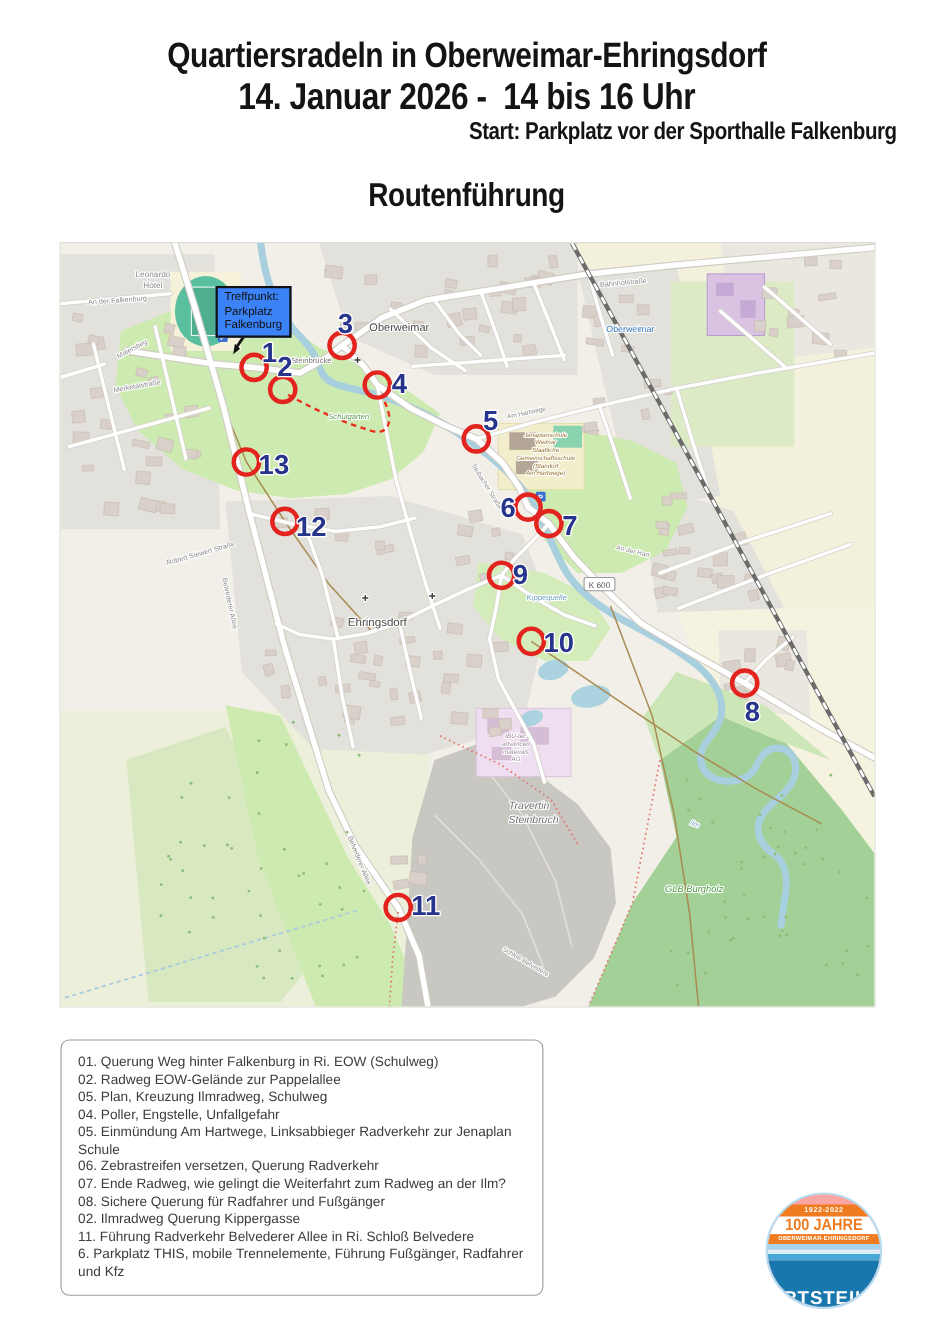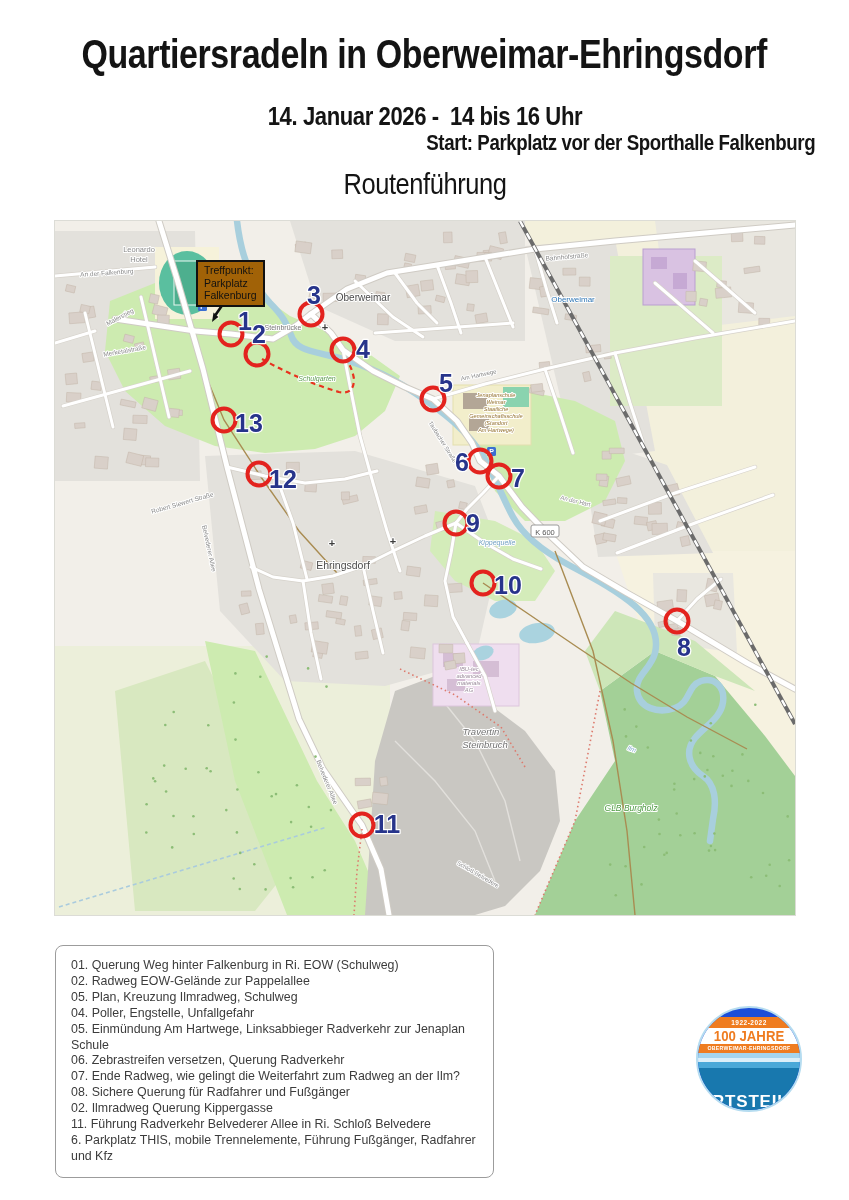--- a/index.html
+++ b/index.html
@@ -2,46 +2,46 @@
 <html><head>
 <meta charset="utf-8">
 <style>
   html,body{margin:0;padding:0;}
   body{
     width:849px;height:1200px;position:relative;overflow:hidden;
     background:#ffffff;font-family:"Liberation Sans",sans-serif;color:#141414;
   }
   .hdr{text-align:center;}
   .cond{display:inline-block;transform:scaleX(.85);transform-origin:50% 50%;white-space:pre;letter-spacing:-.5px;}
-  .t-title{margin-top:32px;font-size:40px;font-weight:bold;}
-  .t-date{margin-top:24px;font-size:26px;font-weight:bold;}
+  .t-title{margin-top:32px;font-size:32px;font-weight:bold;}
+  .t-date{margin-top:0;font-size:34px;font-weight:bold;}
   .t-start{margin-top:-2px;font-size:22px;font-weight:bold;text-align:right;}
-  .t-route{margin-top:11px;font-size:30px;font-weight:normal;}
+  .t-route{margin-top:29px;font-size:30px;font-weight:bold;}
 
   .map-wrap{
     position:absolute;left:55px;top:221px;width:740px;height:694px;
     background:#f2efe9;outline:1px solid #dcdcd6;
   }
   .map-wrap svg{position:absolute;left:0;top:0;}
   .map-label{paint-order:stroke;stroke:#ffffff;stroke-width:2px;stroke-linejoin:round;}
   .marker-num{paint-order:stroke;stroke:#ffffff;stroke-width:2.5px;stroke-linejoin:round;font-weight:bold;}
   .treffpunkt{
-    position:absolute;left:141px;top:39px;background:#a16207;border:2px solid #111111;
+    position:absolute;left:141px;top:39px;background:#3b82f6;border:2px solid #111111;
     padding:2px 6px 3px 6px;font-size:10.5px;line-height:12.5px;color:#111;z-index:5;
   }
 
   .legend-box{
     position:absolute;left:55px;top:945px;width:412px;
     border:1.5px solid #9c9c9c;border-radius:8px;background:#ffffff;
     padding:12px 10px 12px 15px;font-size:12.4px;line-height:15.9px;color:#3c3c3c;
   }
 
   .logo{
-    position:absolute;left:696px;top:1006px;width:106px;height:106px;border-radius:50%;
-    overflow:hidden;background:#1d4ed8;border:2px solid #b5dcf0;box-sizing:border-box;
+    position:absolute;left:696px;top:1084px;width:106px;height:106px;border-radius:50%;
+    overflow:hidden;background:#fca5a5;border:2px solid #b5dcf0;box-sizing:border-box;
   }
   .logo .band{position:absolute;left:0;width:100%;text-align:center;}
   .b-years{top:9px;height:11px;background:#ef7c20;color:#fff;font-size:6.5px;line-height:11px;font-weight:bold;letter-spacing:.5px;}
   .b-jahre{top:20px;height:16px;background:#ffffff;color:#ef7c20;font-size:15px;line-height:16px;font-weight:bold;}
   .b-jahre span{display:inline-block;transform:scaleX(.88);}
   .b-district{top:36px;height:9px;background:#ef7c20;color:#fff;font-size:5.2px;line-height:9px;font-weight:bold;letter-spacing:.3px;}
   .b-blue1{top:45px;height:5px;background:#a5d5ee;}
   .b-blue2{top:50px;height:4px;background:#dceff9;}
   .b-blue3{top:54px;height:6px;background:#4aa8d8;}
   .b-main{top:60px;height:46px;background:#1878ae;color:#fff;font-weight:bold;font-size:17px;letter-spacing:.8px;padding-top:24px;box-sizing:border-box;}

